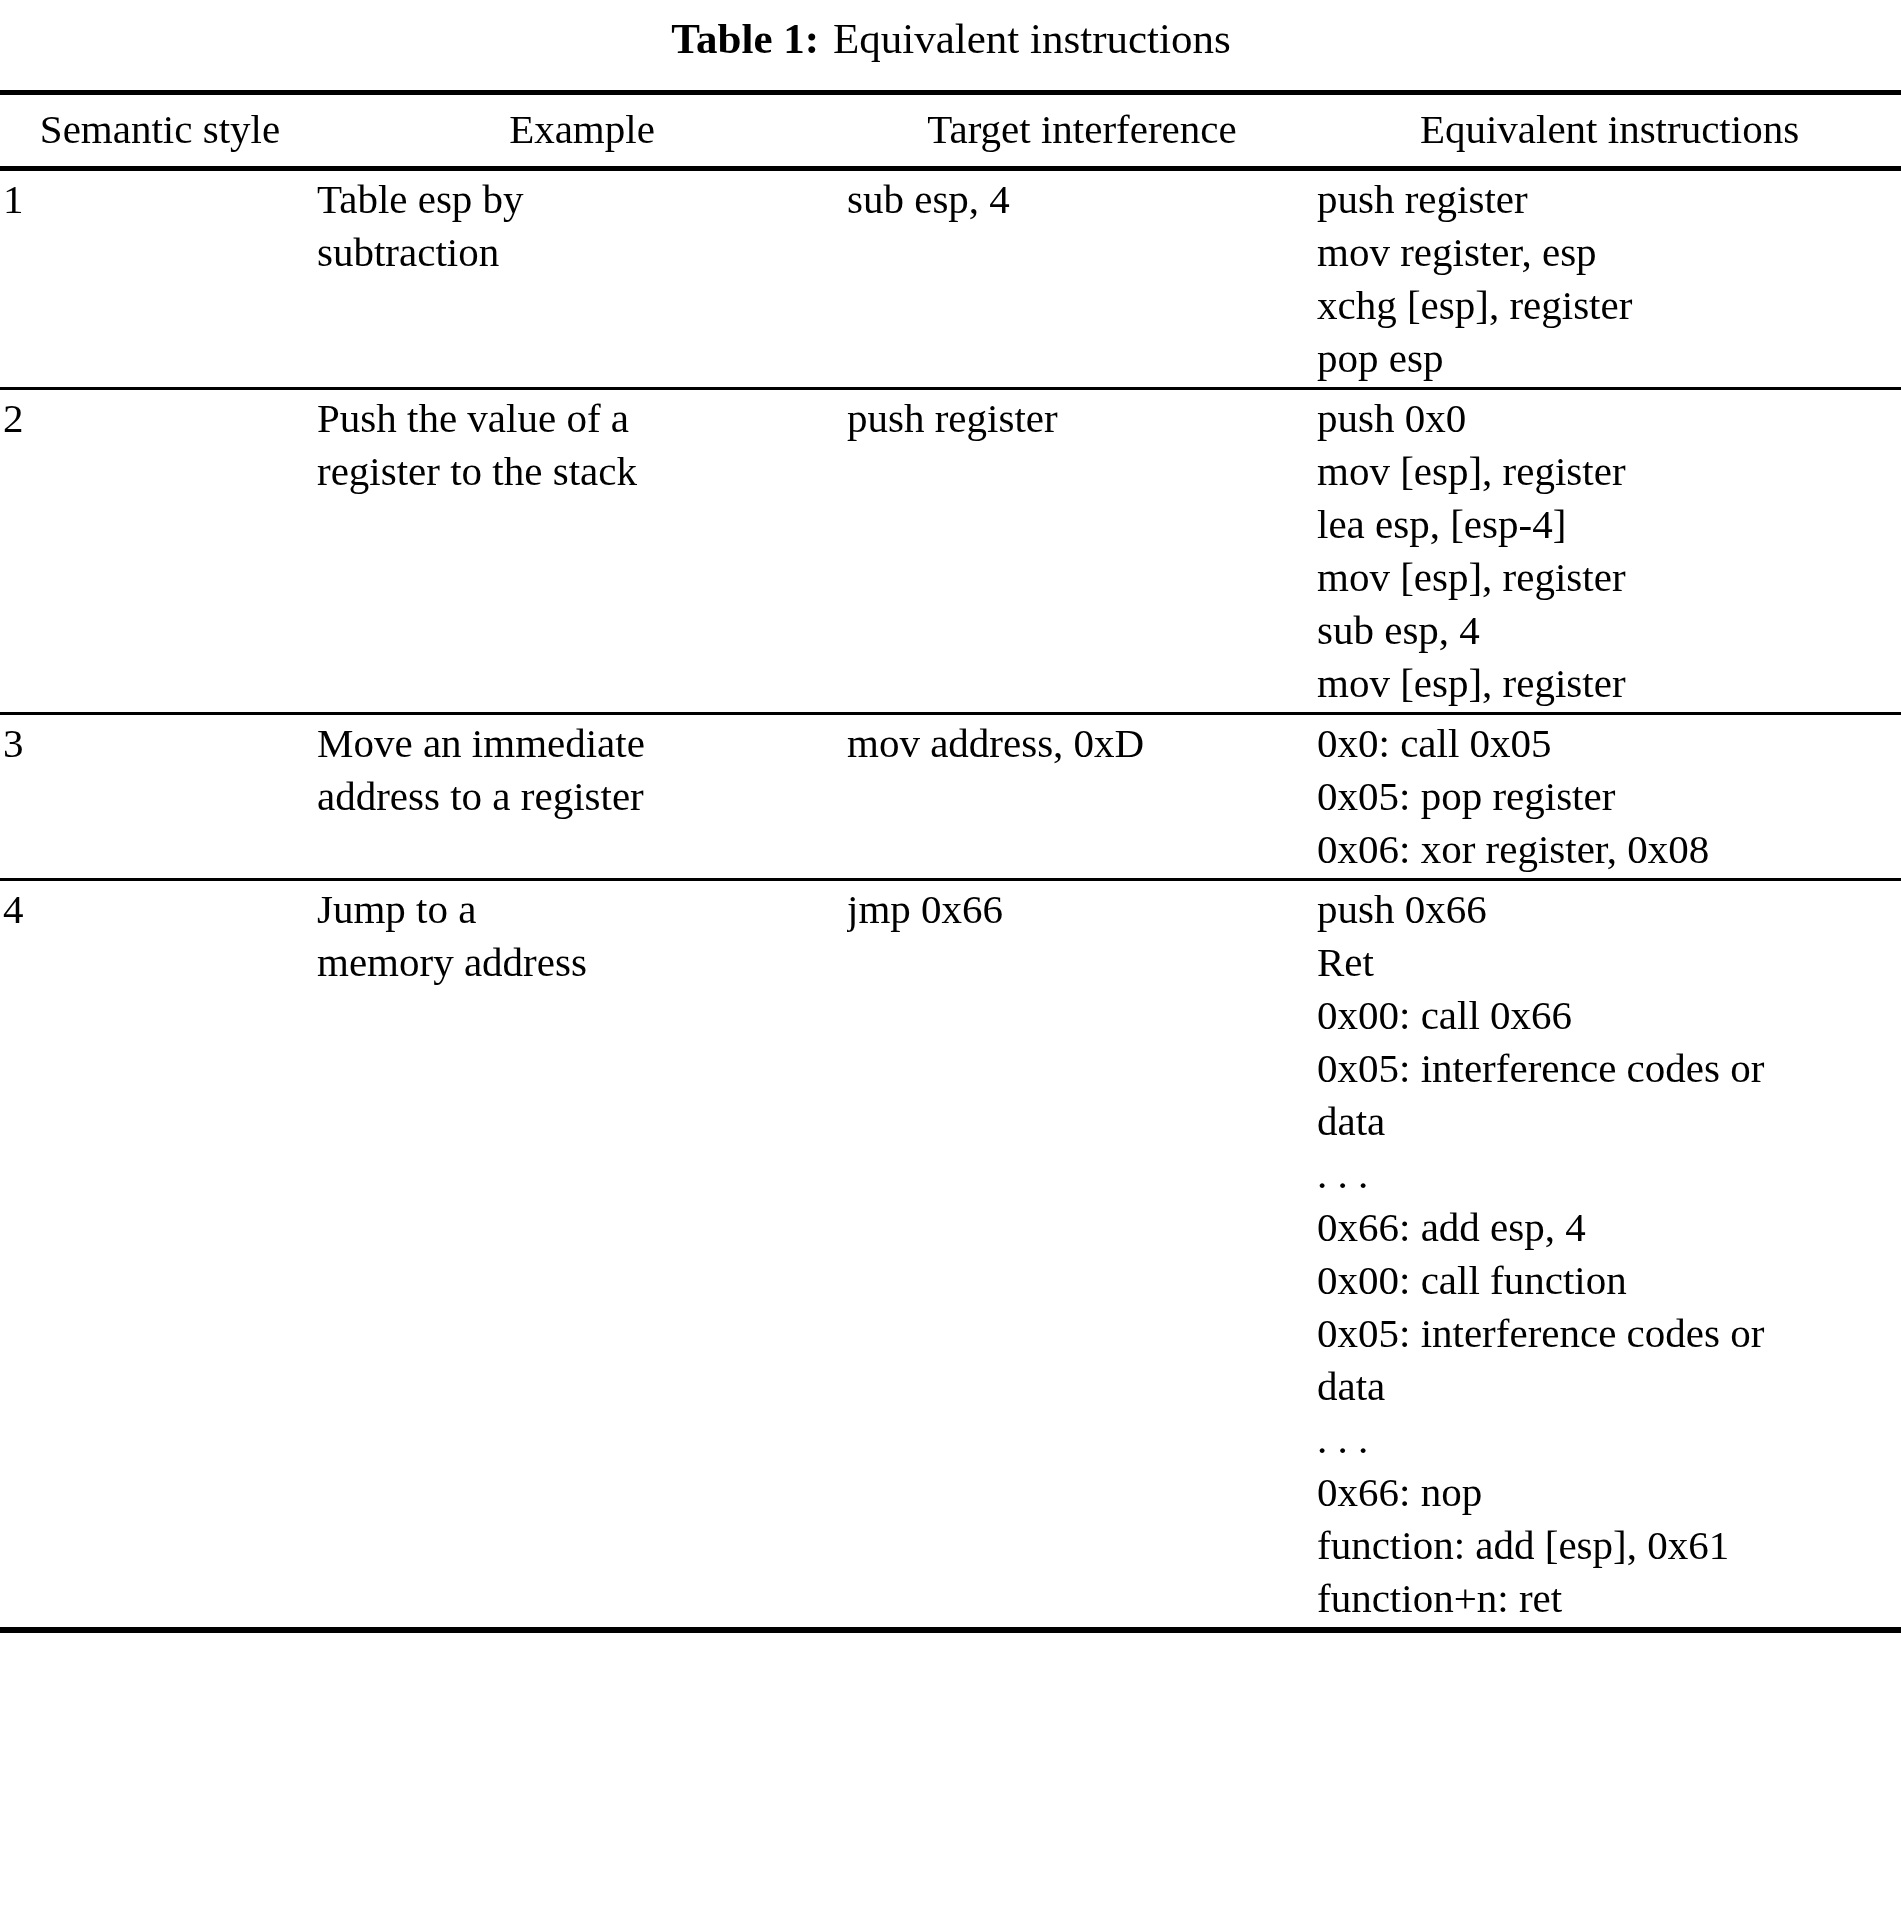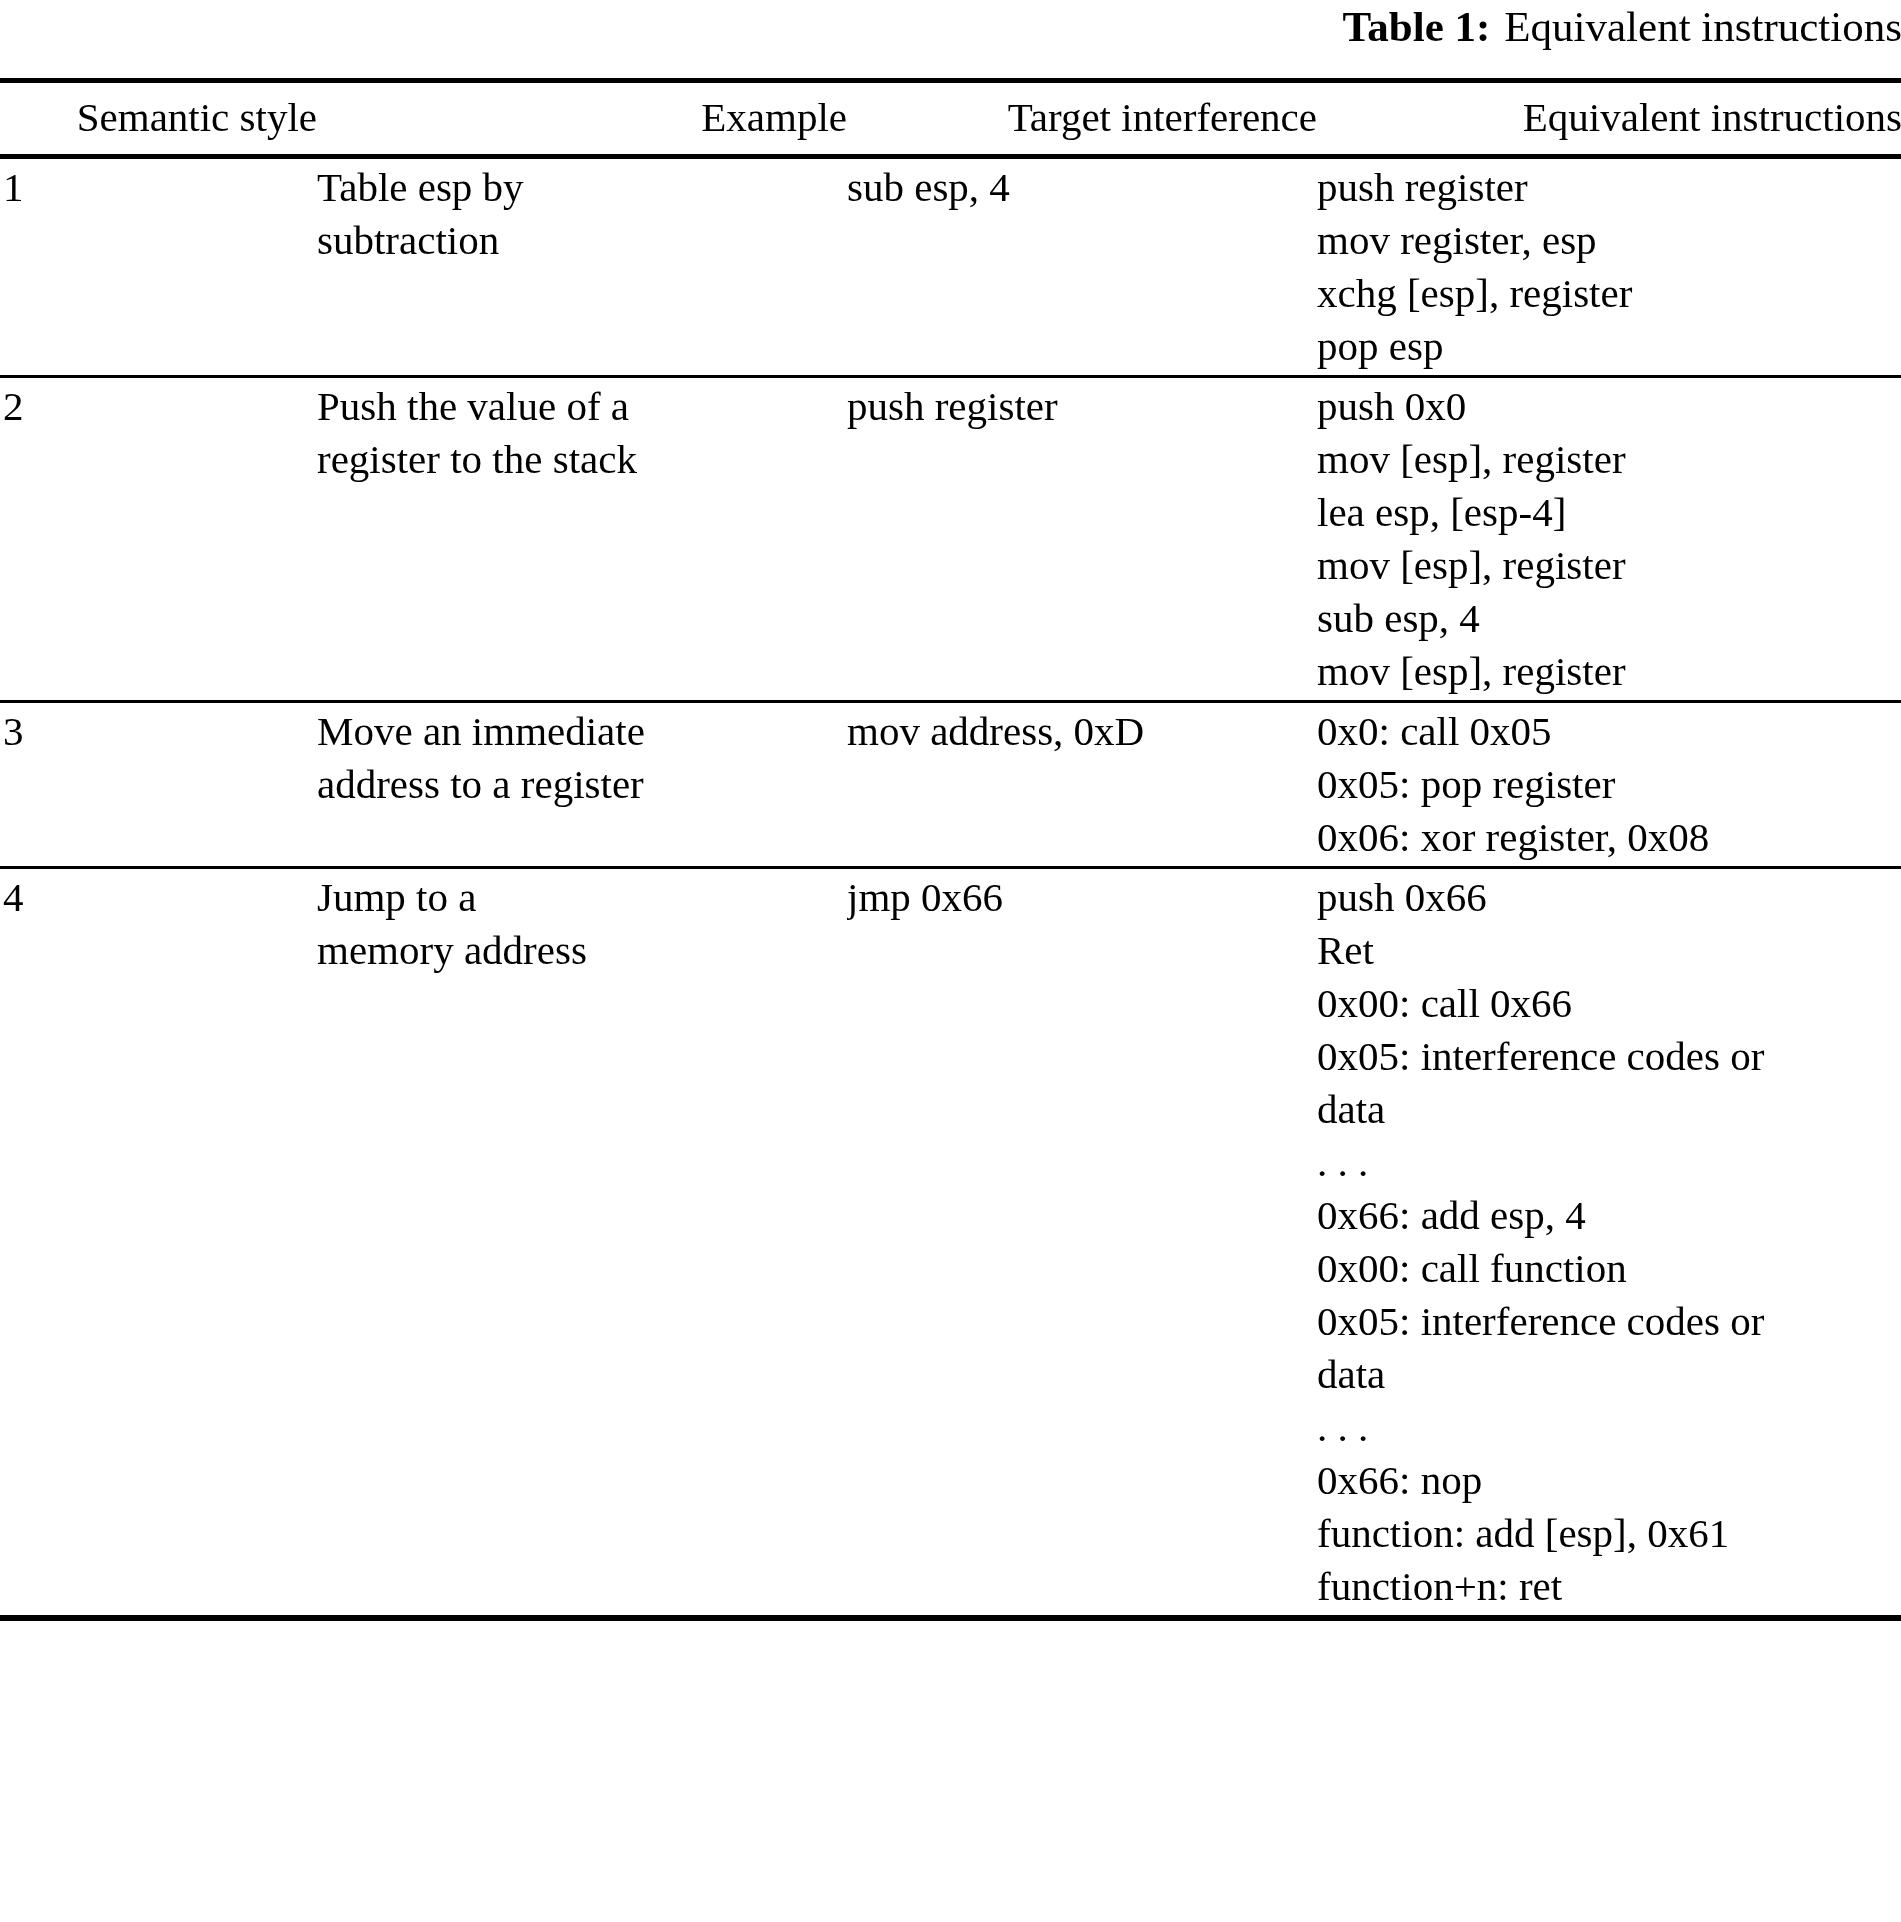--- a/index.html
+++ b/index.html
@@ -7,24 +7,24 @@
     padding: 0;
     background: #ffffff;
     color: #000000;
   }
   body {
     width: 1902px;
     min-height: 1923px;
     font-family: "Liberation Serif", serif;
   }
   .title {
-    text-align: right;
+    text-align: center;
     font-size: 43px;
     line-height: 50px;
-    padding-top: 2px;
+    padding-top: 14px;
     white-space: nowrap;
   }
   .title .title-label {
     font-weight: bold;
   }
   .title .title-text {
     font-weight: normal;
     margin-left: 14px;
   }
   table.instr {
@@ -39,21 +39,21 @@
     border-bottom: 5px solid #000;
   }
   table.instr tbody tr {
     border-bottom: 3px solid #000;
   }
   table.instr tbody tr:last-child {
     border-bottom: none;
   }
   th {
     font-weight: normal;
-    text-align: right;
+    text-align: center;
     font-size: 41px;
     line-height: 55px;
     padding: 7px 0 9px 0;
     vertical-align: top;
   }
   td {
     font-size: 41px;
     line-height: 53px;
     padding: 2px 0 2px 0;
     vertical-align: top;

